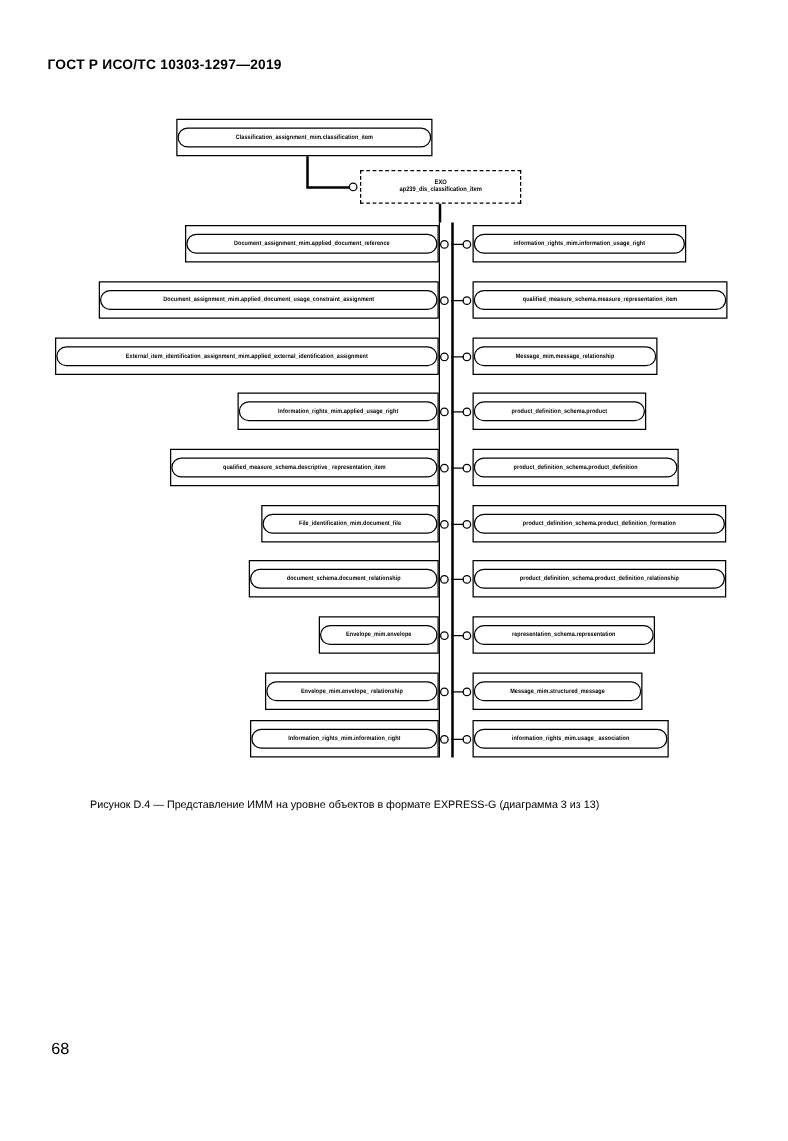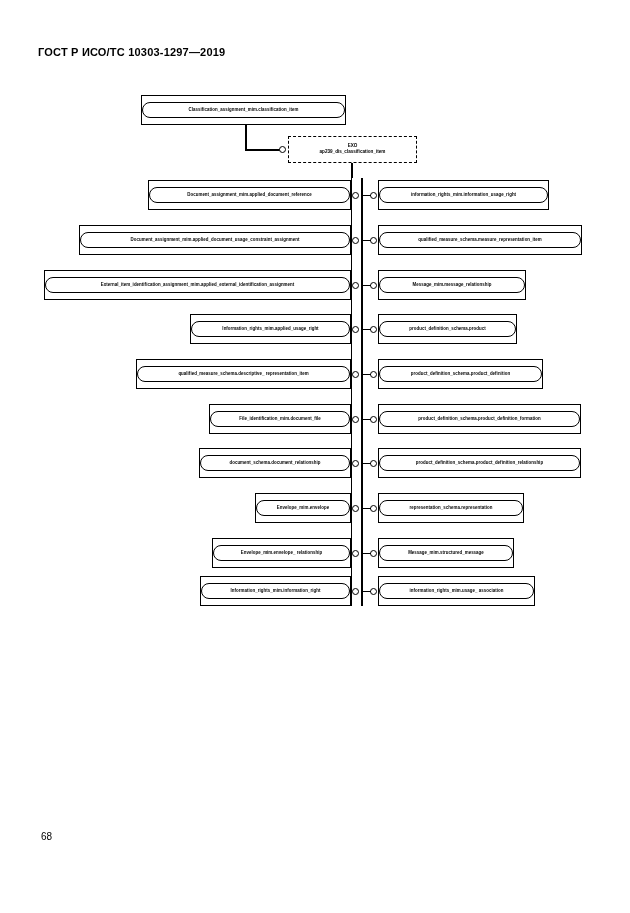--- a/index.html
+++ b/index.html
@@ -75,21 +75,21 @@
   }
   .stub{position:absolute;background:#000;height:1.5px;}
   .vstub{position:absolute;background:#000;width:1.5px;}
 
   .caption{
     position:absolute;left:72px;top:638px;
     font-size:8.6px;white-space:nowrap;
   }
   .pagenum{
     position:absolute;left:41px;top:831px;
-    font-size:10px;
+    font-size:13px;
   }
 </style>
 </head>
 <body>
 
 <div class="page">
 
   <div class="header-title">ГОСТ Р ИСО/ТС 10303-1297—2019</div>
 
   <div class="diagram">
@@ -248,15 +248,16 @@
     <div class="ent" style="left:378px;top:490px;width:157px;height:30px;">
       <div class="pill">
           <span class="lbl">information_rights_mim.usage_ association</span>
         </div>
     </div>
     <div class="conn" style="left:370px;top:501.5px;"></div>
     <div class="stub" style="left:361px;top:504.5px;width:10px;"></div>
 
   </div>
 
+  <div class="caption">Рисунок  D.4 — Представление ИММ на уровне объектов в формате EXPRESS-G (диаграмма 3 из 13)</div>
   <div class="pagenum">68</div>
 
 </div>
 
 </body></html>

